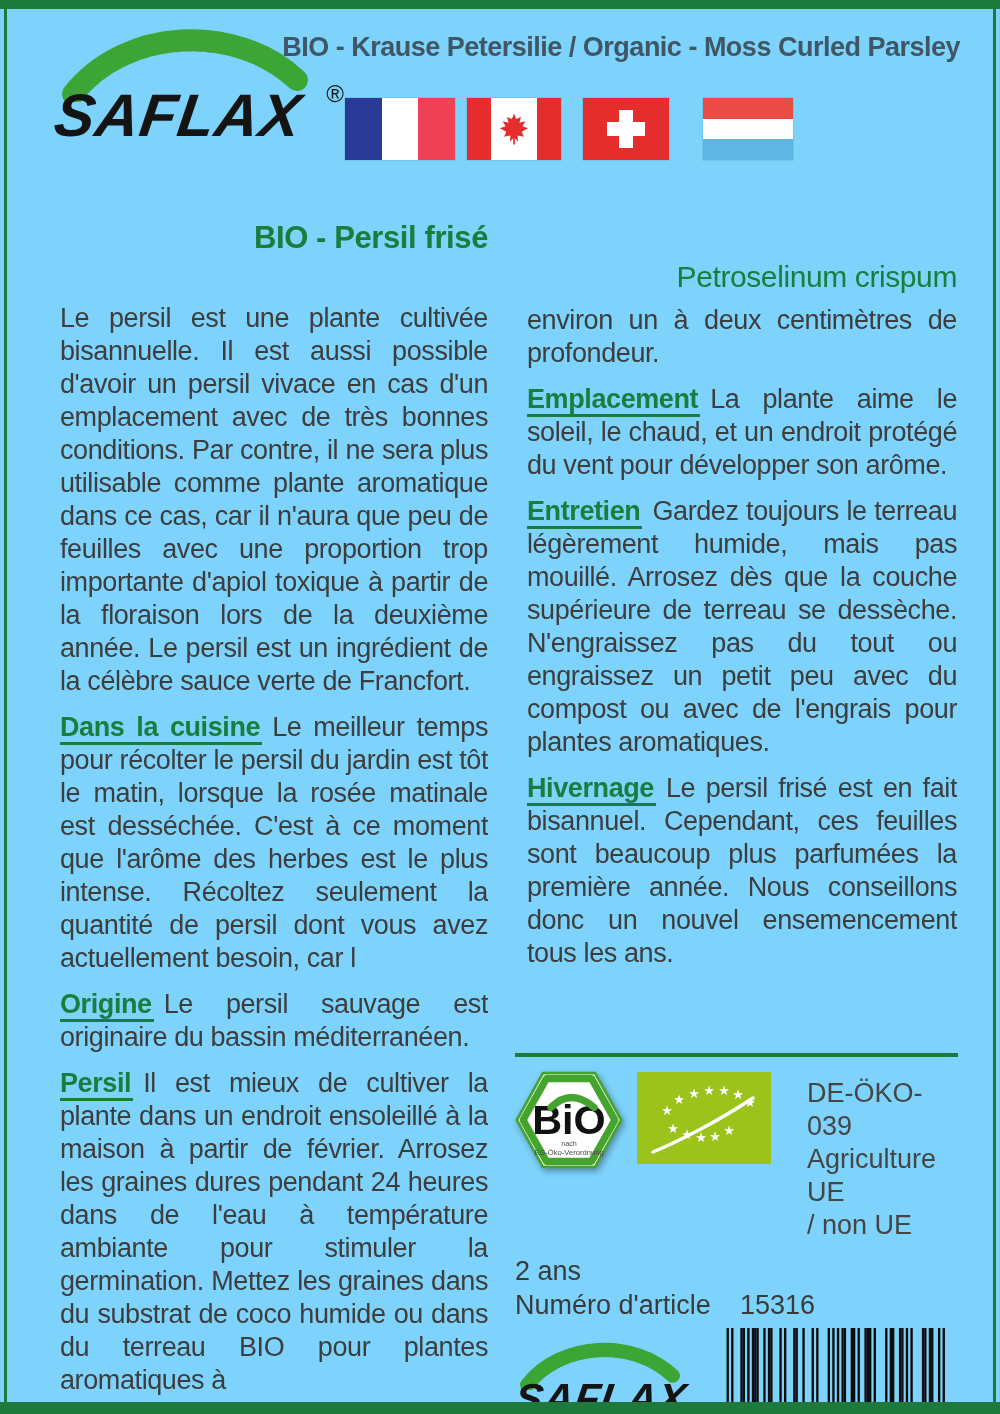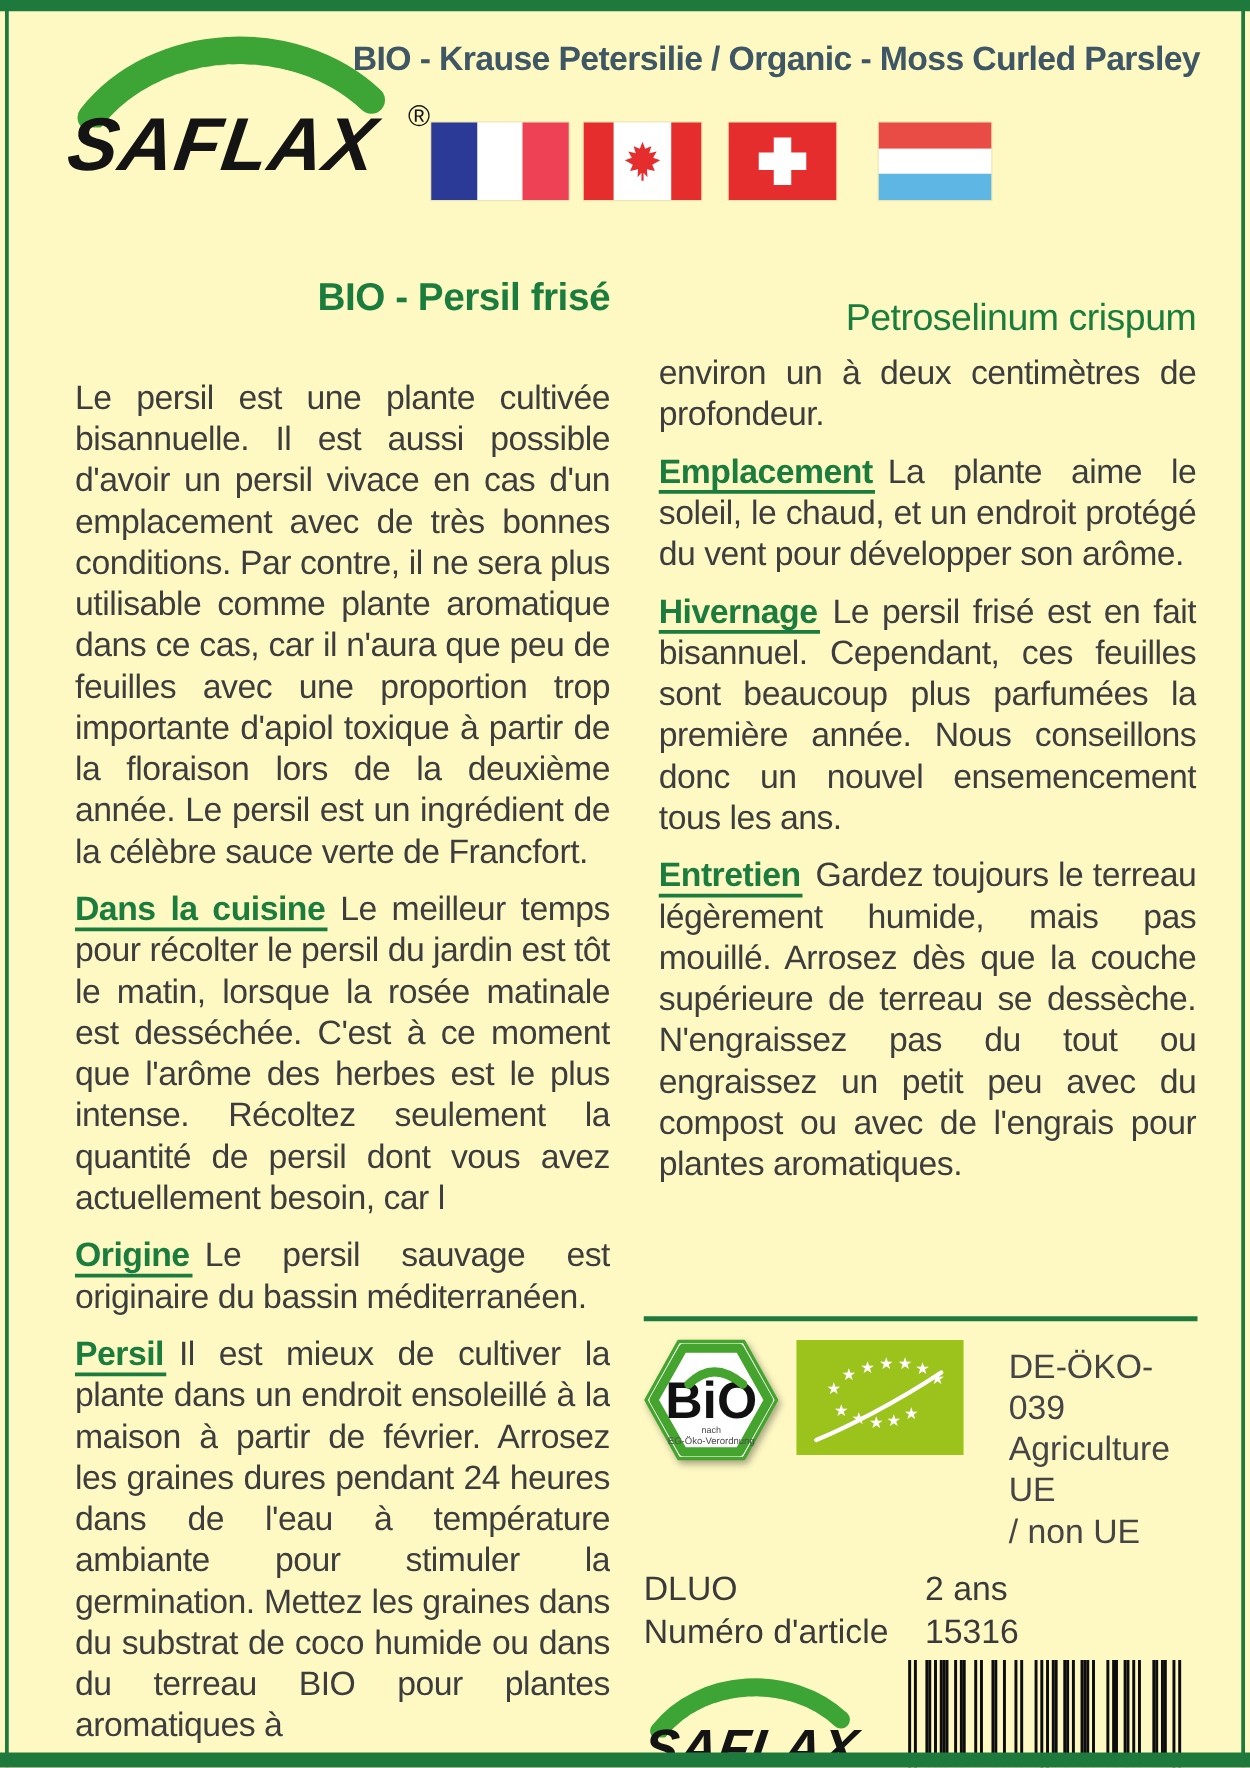--- a/index.html
+++ b/index.html
@@ -6,21 +6,21 @@
     --green-dark:#1e7a3c;
     --green-heading:#1a7c3d;
     --green-logo:#3da535;
     --slate-header:#3f5665;
     --body-text:#3d3d3d;
     --eu-leaf-green:#9cc31c;
     --bio-seal-green:#44a42e;
   }
   html,body{margin:0;padding:0;background:#888;}
   .page{
-    position:relative;width:1000px;height:1414px;background:#fef9c3;overflow:hidden;
+    position:relative;width:1000px;height:1414px;background:#7dd3fc;overflow:hidden;
     font-family:"Liberation Sans","DejaVu Sans",sans-serif;color:var(--body-text);
     margin:0 auto;
   }
   
   .border-top{position:absolute;top:0;left:0;right:0;height:9px;background:var(--green-dark);z-index:5;}
   .border-bottom{position:absolute;bottom:0;left:0;right:0;height:12px;background:var(--green-dark);z-index:5;}
   .border-left{position:absolute;top:0;bottom:0;left:4px;width:3px;background:var(--green-dark);z-index:5;}
   .border-right{position:absolute;top:0;bottom:0;right:4px;width:3px;background:var(--green-dark);z-index:5;}
 
   
@@ -45,21 +45,21 @@
   .flag-swiss .ch{position:absolute;left:24px;top:24px;width:38px;height:14px;background:#fff;}
   .flag-lux{width:90px;display:flex;flex-direction:column;}
   .flag-lux .l1{flex:1;background:#e94c45;}
   .flag-lux .l2{flex:1;background:#fff;}
   .flag-lux .l3{flex:1;background:#5eb6e4;}
 
   
   .col{position:absolute;font-size:27px;line-height:33px;letter-spacing:-0.4px;}
   .col p{margin:0 0 13px 12px;text-align:justify;}
   .col-left{left:48px;top:220px;width:440px;height:1175px;overflow:hidden;}
-  .col-right{left:515px;top:237px;width:442px;height:797px;overflow:hidden;}
+  .col-right{left:515px;top:259px;width:442px;height:797px;overflow:hidden;}
   .page-title{font-size:31px;font-weight:bold;color:var(--green-heading);margin:0 0 46px 0;line-height:1.15;text-align:right;}
   .botanical{font-size:30px;color:var(--green-heading);text-align:right;margin:0 0 9px 0;line-height:36px;}
   .sec-head{color:var(--green-heading);font-weight:bold;border-bottom:3px solid var(--green-heading);
     margin-right:10px;padding-right:2px;}
 
   
   .cert{position:absolute;left:515px;top:1053px;width:443px;}
   .cert-line{height:4px;background:var(--green-dark);margin-bottom:10px;}
   .cert-logos{display:flex;align-items:flex-start;}
   .bio-seal{width:108px;height:106px;filter:drop-shadow(2px 3px 3px rgba(0,0,0,0.35));flex:none;}
@@ -127,22 +127,22 @@
     <p>Le persil est une plante cultivée bisannuelle. Il est aussi possible d'avoir un persil vivace en cas d'un emplacement avec de très bonnes conditions. Par contre, il ne sera plus utilisable comme plante aromatique dans ce cas, car il n'aura que peu de feuilles avec une proportion trop importante d'apiol toxique à partir de la floraison lors de la deuxième année. Le persil est un ingrédient de la célèbre sauce verte de Francfort.</p>
     <p><span class="sec-head">Dans la cuisine</span><span>Le meilleur temps pour récolter le persil du jardin est tôt le matin, lorsque la rosée matinale est desséchée. C'est à ce moment que l'arôme des herbes est le plus intense. Récoltez seulement la quantité de persil dont vous avez actuellement besoin, car l</span></p>
     <p><span class="sec-head">Origine</span><span>Le persil sauvage est originaire du bassin méditerranéen.</span></p>
     <p><span class="sec-head">Persil</span><span>Il est mieux de cultiver la plante dans un endroit ensoleillé à la maison à partir de février. Arrosez les graines dures pendant 24 heures dans de l'eau à température ambiante pour stimuler la germination. Mettez les graines dans du substrat de coco humide ou dans du terreau BIO pour plantes aromatiques à</span></p>
   </div>
 
   <div class="col col-right">
     <div class="botanical">Petroselinum crispum</div>
     <p>environ un à deux centimètres de profondeur.</p>
     <p><span class="sec-head">Emplacement</span><span>La plante aime le soleil, le chaud, et un endroit protégé du vent pour développer son arôme.</span></p>
+    <p><span class="sec-head">Entretien</span><span>Gardez toujours le terreau légèrement humide, mais pas mouillé. Arrosez dès que la couche supérieure de terreau se dessèche. N'engraissez pas du tout ou engraissez un petit peu avec du compost ou avec de l'engrais pour plantes aromatiques.</span></p>
     <p><span class="sec-head">Hivernage</span><span>Le persil frisé est en fait bisannuel. Cependant, ces feuilles sont beaucoup plus parfumées la première année. Nous conseillons donc un nouvel ensemencement tous les ans.</span></p>
-    <p><span class="sec-head">Entretien</span><span>Gardez toujours le terreau légèrement humide, mais pas mouillé. Arrosez dès que la couche supérieure de terreau se dessèche. N'engraissez pas du tout ou engraissez un petit peu avec du compost ou avec de l'engrais pour plantes aromatiques.</span></p>
   </div>
 
   <div class="cert">
     <div class="cert-line"></div>
 
     <div class="cert-logos">
       <svg class="bio-seal" viewBox="0 0 120 112">
         <polygon points="2,56 31,4 89,4 118,56 89,108 31,108" fill="#fff" stroke="var(--bio-seal-green)" stroke-width="3" stroke-linejoin="round"></polygon>
         <polygon points="9,56 35,10 85,10 111,56 85,102 35,102" fill="#fff" stroke="var(--bio-seal-green)" stroke-width="8" stroke-linejoin="round"></polygon>
         <text x="60" y="72" text-anchor="middle" font-family="Liberation Sans, sans-serif" font-size="46" font-weight="bold" fill="#111">BiO</text>
@@ -171,21 +171,20 @@
       </svg>
 
       <div class="eco-text">
         <div>DE-ÖKO-039</div>
         <div>Agriculture UE</div>
         <div>/ non UE</div>
       </div>
     </div>
 
     <div class="cert-row first">
-      <span>DLUO</span>
       <span>2 ans</span>
     </div>
     <div class="cert-row">
       <span>Numéro d'article</span>
       <span>15316</span>
     </div>
 
     <div class="cert-bottom">
       <div class="logo logo-small" style="position:static;">
         <svg class="arc" width="170" height="52" viewBox="0 0 260 80">

